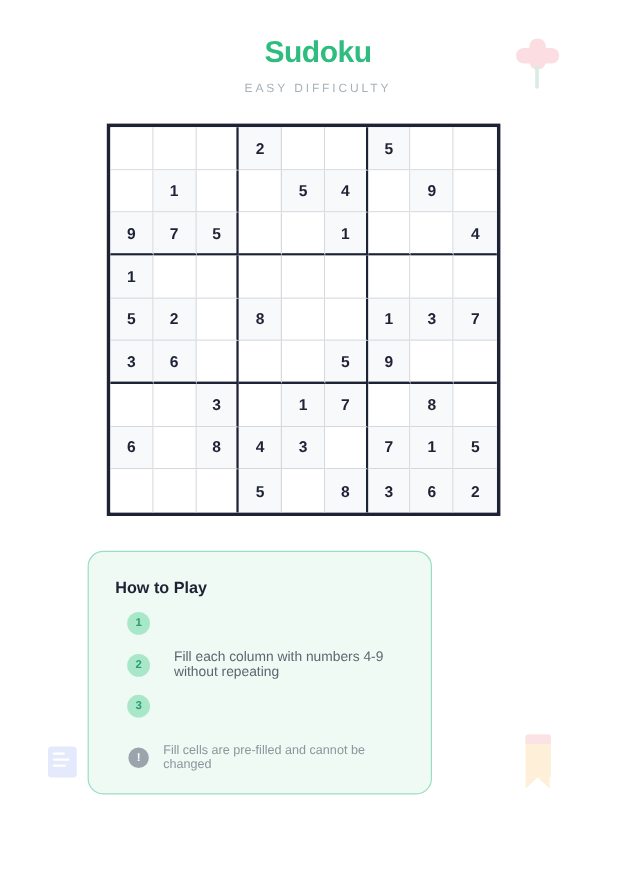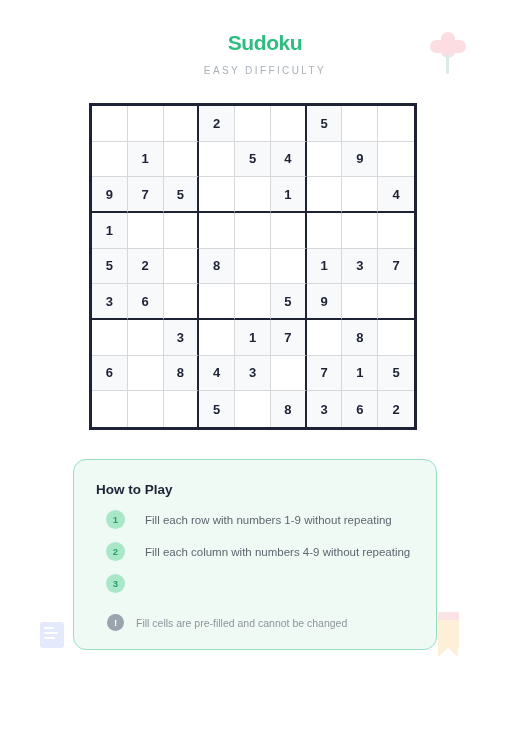--- a/index.html
+++ b/index.html
@@ -77,21 +77,21 @@
   #deco-bookmark .cap {
     position: absolute; left: 0; top: 0;
     width: 100%; height: 8px;
     background: #fbe2e4;
     border-radius: 2px 2px 0 0;
   }
 
   
   #header { padding-top: 32px; text-align: center; position: relative; z-index: 2; }
   #title {
-    font-size: 21px;
+    font-size: 25px;
     font-weight: bold;
     color: #2ebd7e;
     letter-spacing: -0.4px;
     line-height: 1;
   }
   #subtitle {
     margin-top: 12px;
     font-size: 10px;
     color: #a8b0b8;
     letter-spacing: 2.4px;
@@ -130,21 +130,21 @@
   .cell.filled { background: #f7f9fa; }
   .cell.bxr { border-right: 2px solid #1e2235; }
   .cell.bxb { border-bottom: 2px solid #1e2235; }
   .cell.lastcol { border-right: none; }
   .cell.lastrow { border-bottom: none; }
 
   
   #howto {
     position: absolute;
     left: 73px; top: 459px;
-    width: 364px;
+    width: 287px;
     box-sizing: border-box;
     background: #effaf4;
     border: 1.5px solid #9adec2;
     border-radius: 13px;
     padding: 22px 22px 18px 22px;
     z-index: 2;
   }
   #howto-title {
     font-size: 13.5px;
     font-weight: bold;
@@ -306,21 +306,20 @@
       <div class="cell filled lastrow">6</div>
       <div class="cell filled lastcol lastrow">2</div>
     </div>
 </div>
 
 <div id="howto">
   <div id="howto-title">How to Play</div>
   <div id="rules-list">
       <div class="rule">
         <div class="badge">1</div>
-        <div class="rule-text">Fill each row with numbers 1-9 without repeating</div>
       </div>
       <div class="rule">
         <div class="badge">2</div>
         <div class="rule-text">Fill each column with numbers 4-9 without repeating</div>
       </div>
       <div class="rule">
         <div class="badge">3</div>
       </div>
     </div>
   <div id="divider-gap"></div>

